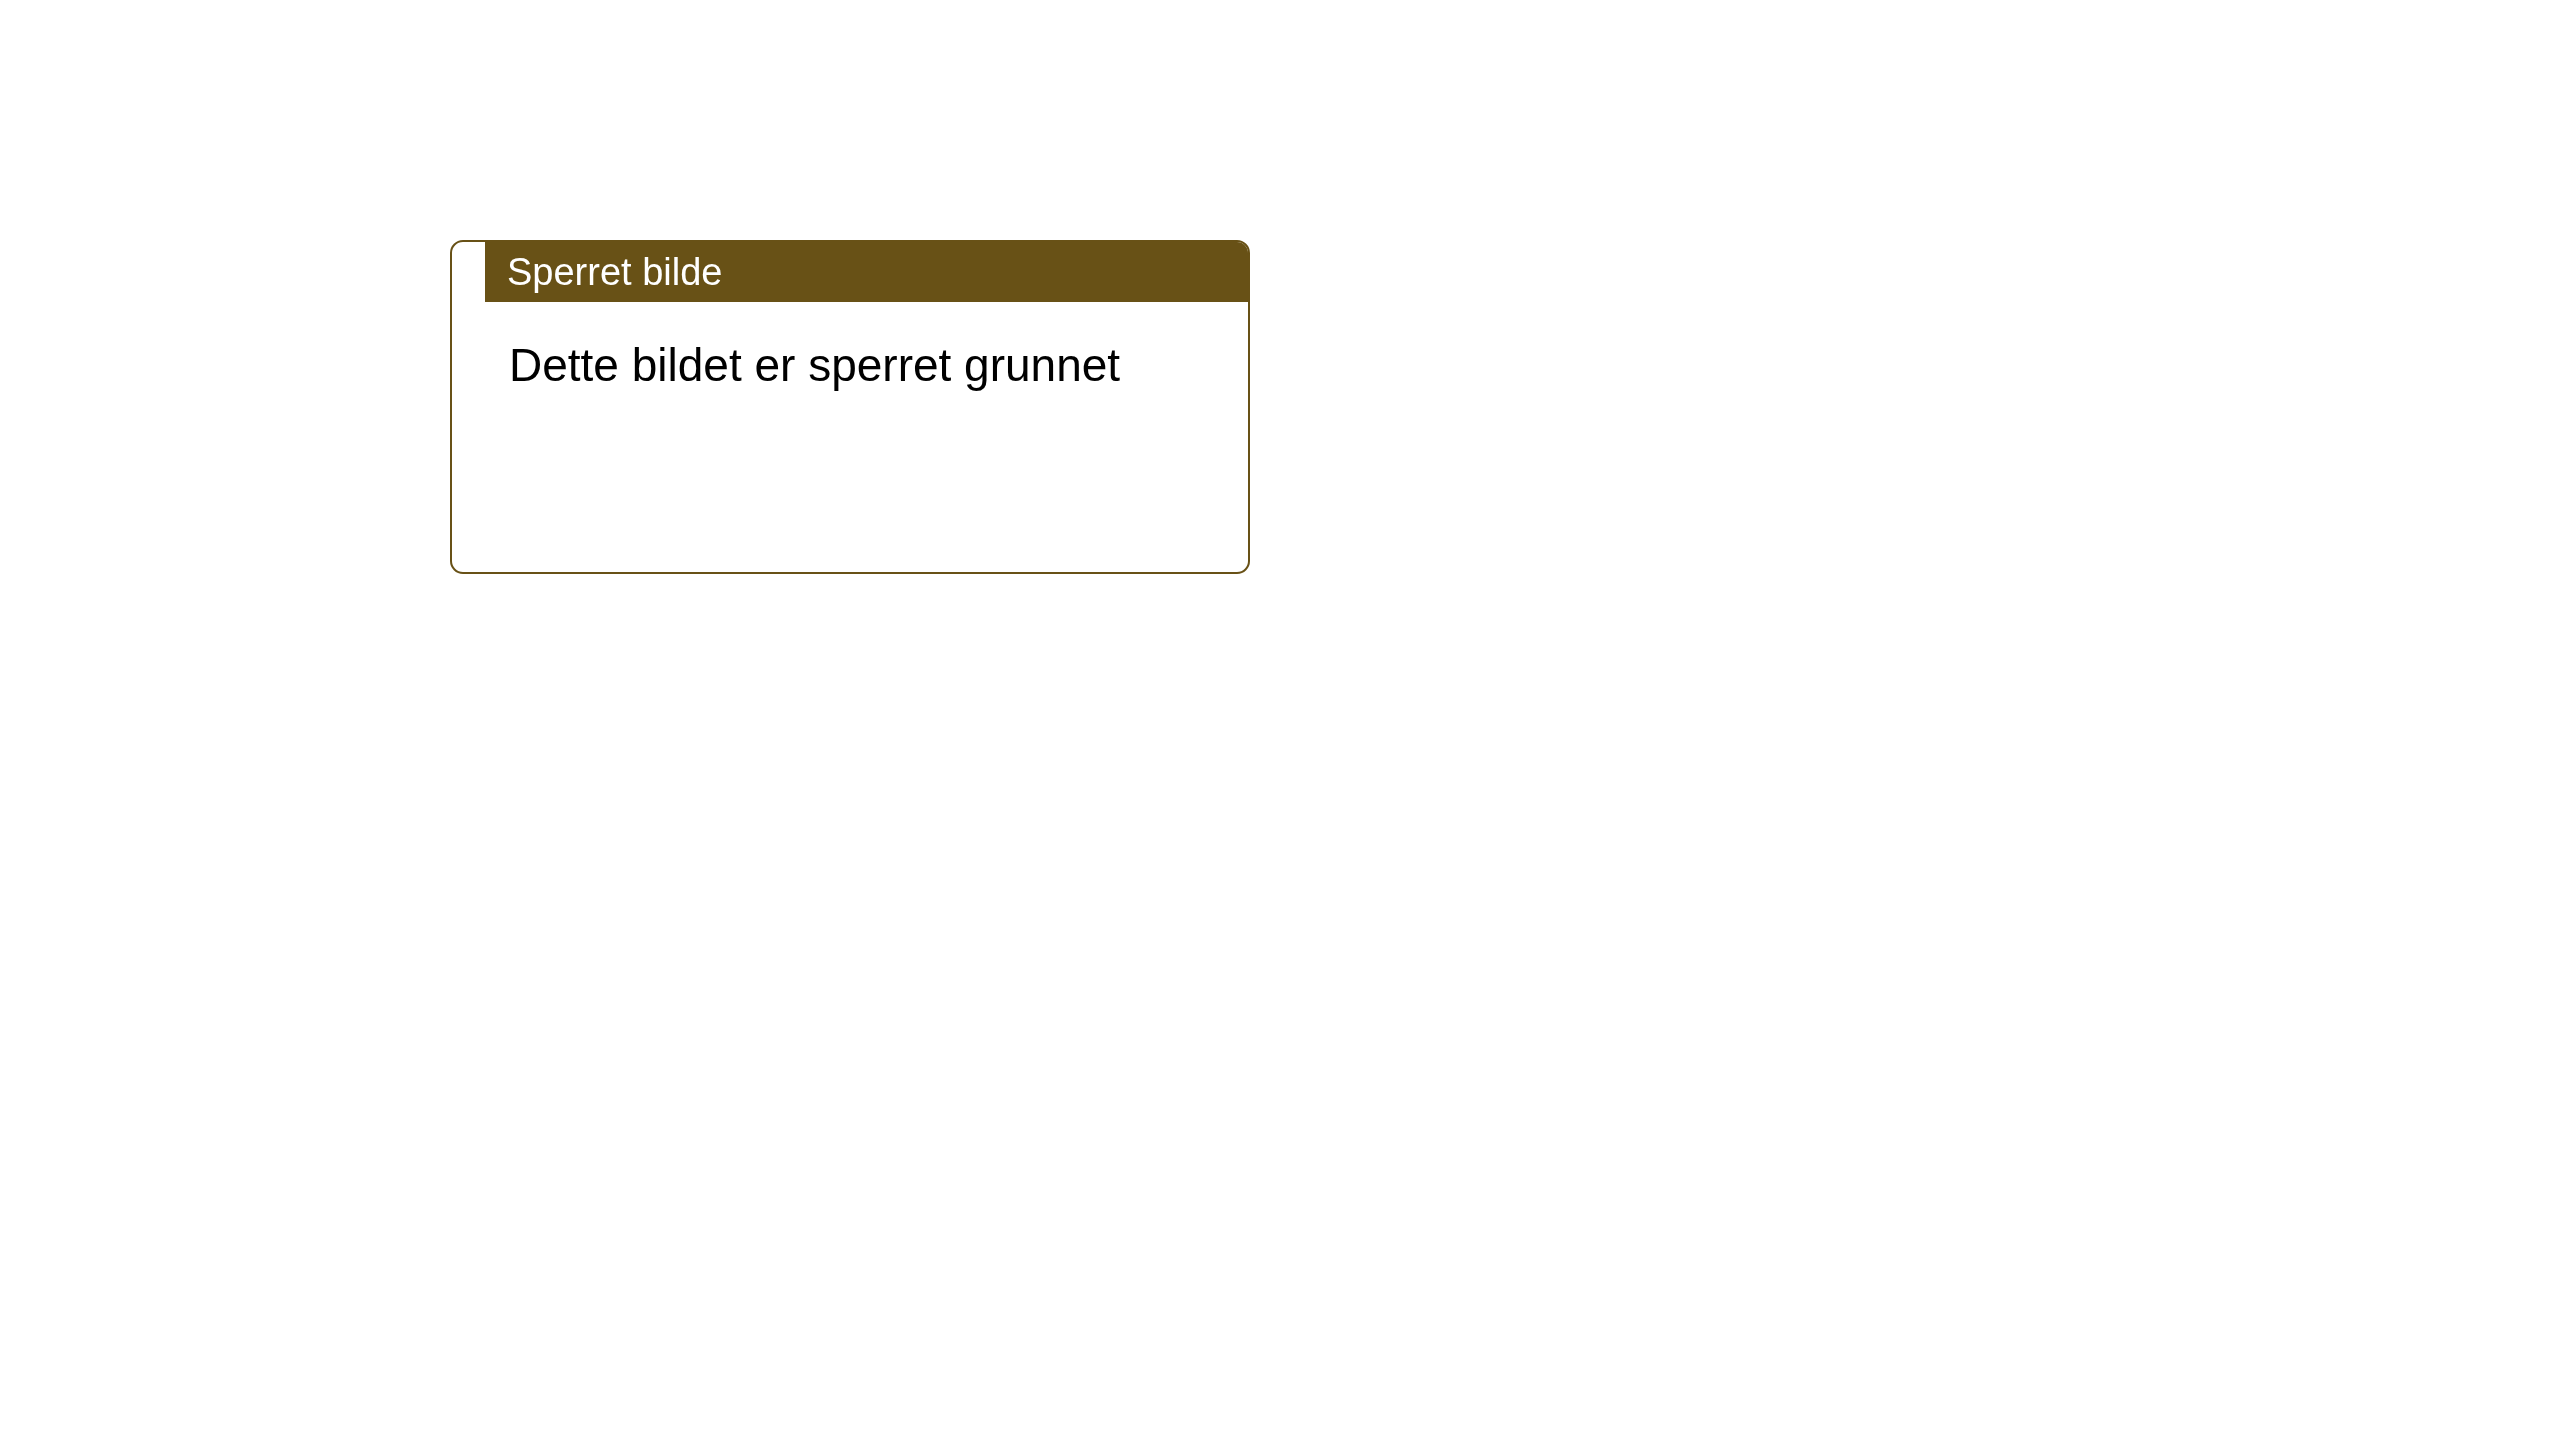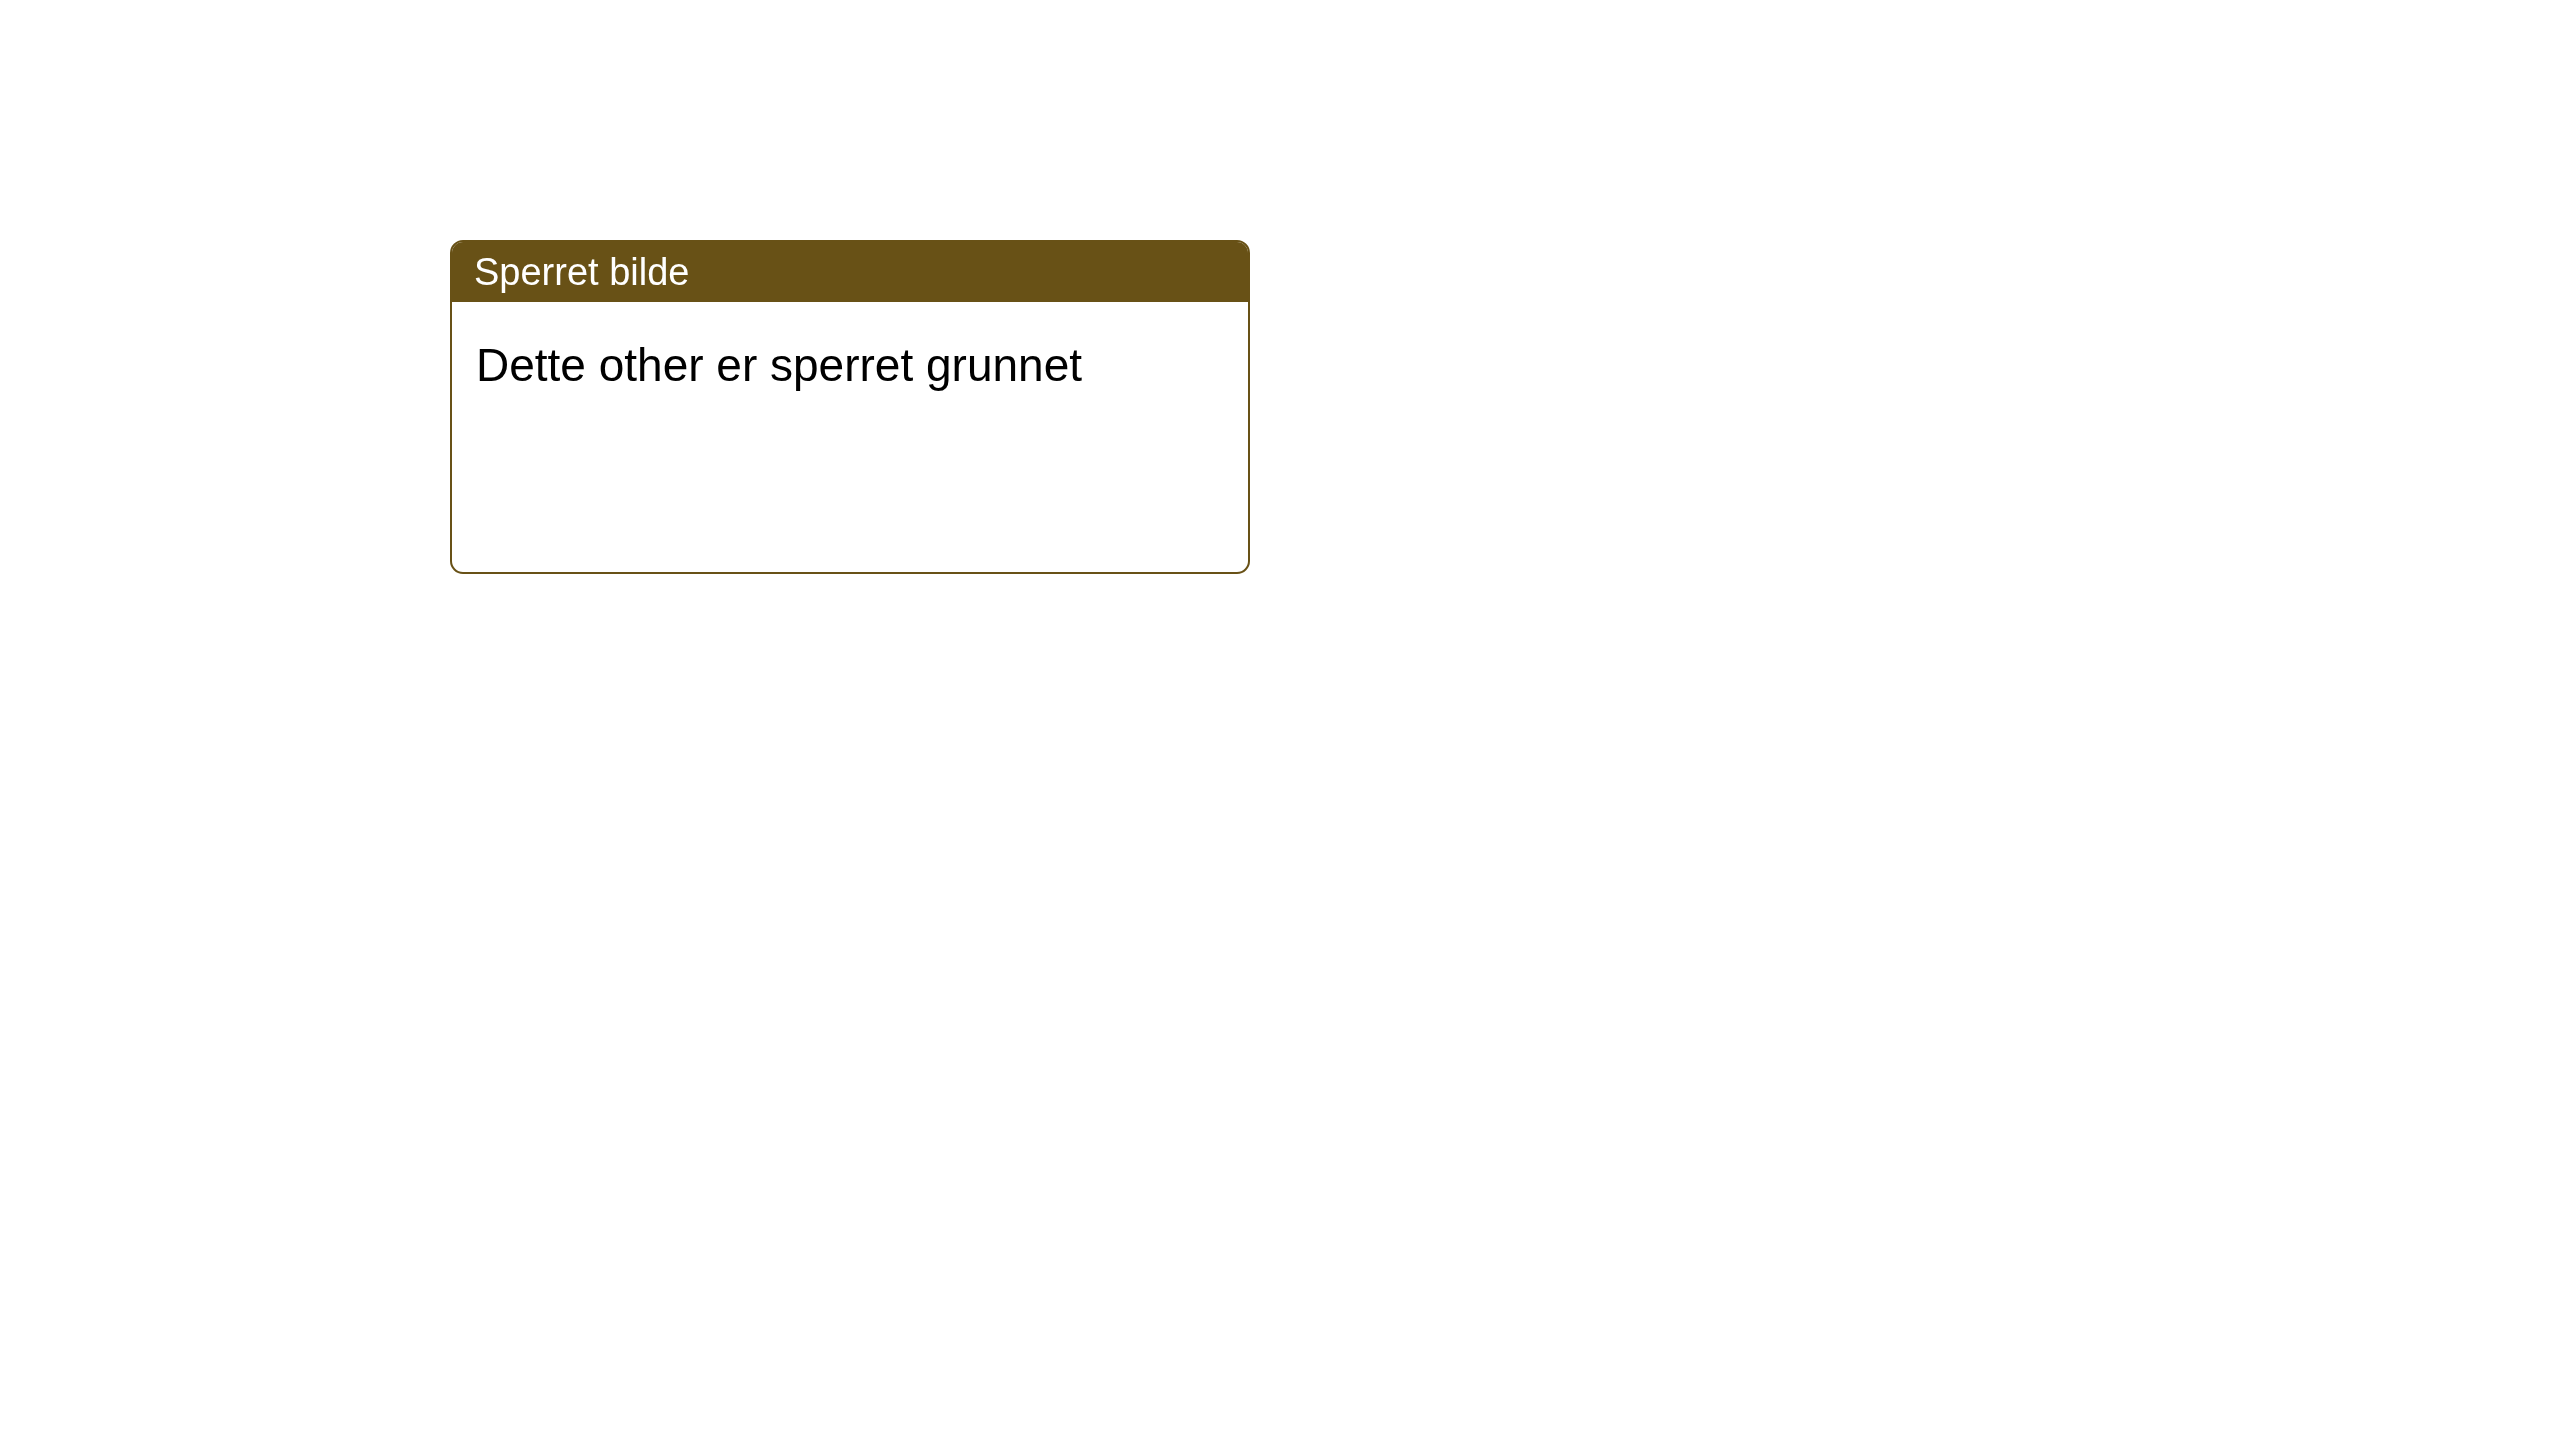--- a/index.html
+++ b/index.html
@@ -19,21 +19,21 @@
     position: absolute;
     top: 240px;
     width: 800px;
     height: 334px;
     box-sizing: border-box;
     background: #ffffff;
     border: 2px solid #685116;
     border-radius: 13px;
     overflow: hidden;
   }
-  .card-left  { left: 450px; }
+  .card-left  { left: 450px; padding-left: 33px; }
   .card-right { left: 1312px; }
   .card-header {
     height: 60px;
     background: #685116;
     display: flex;
     align-items: center;
     padding: 0 22px;
   }
   .card-title {
     color: #ffffff;
@@ -51,18 +51,18 @@
 </head>
 <body>
 
 <div class="canvas">
 
   <section class="card card-left">
     <header class="card-header">
       <span class="card-title">Sperret bilde</span>
     </header>
     <div class="card-body">
-        <div>Dette other er sperret grunnet</div>
+        <div>Dette bildet er sperret grunnet</div>
       </div>
   </section>
 
 
 </div>
 
 </body></html>

